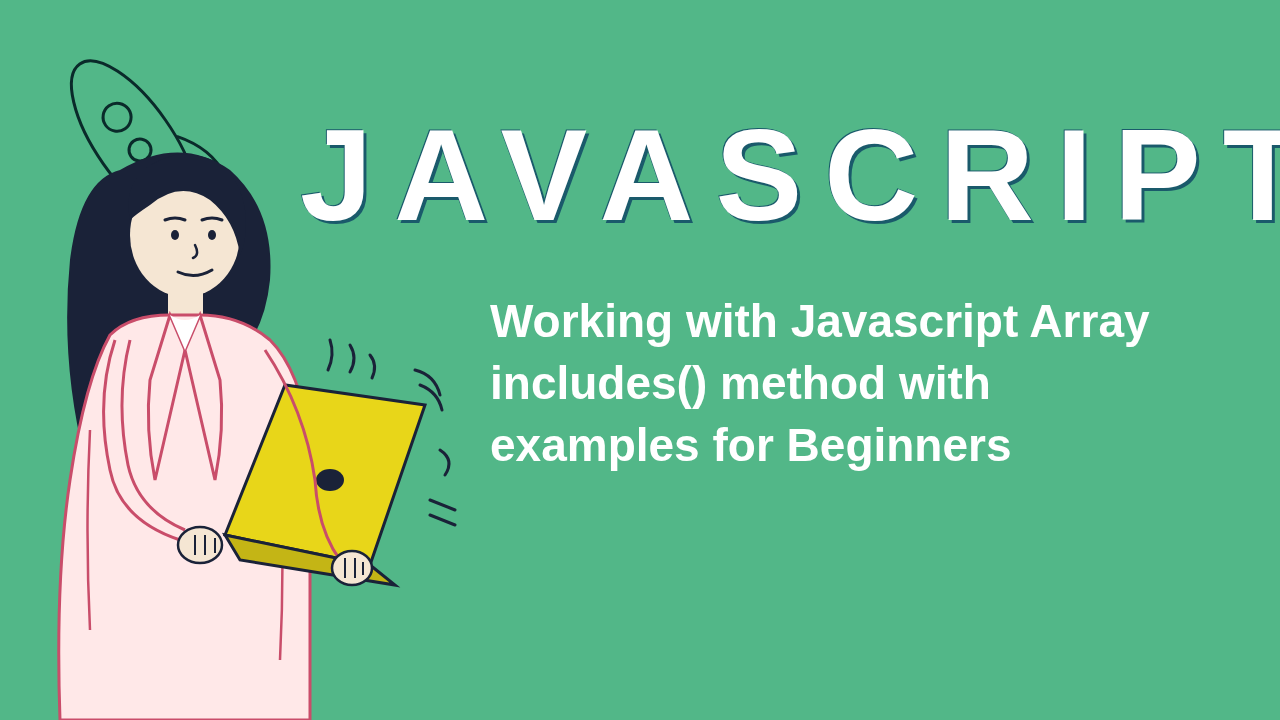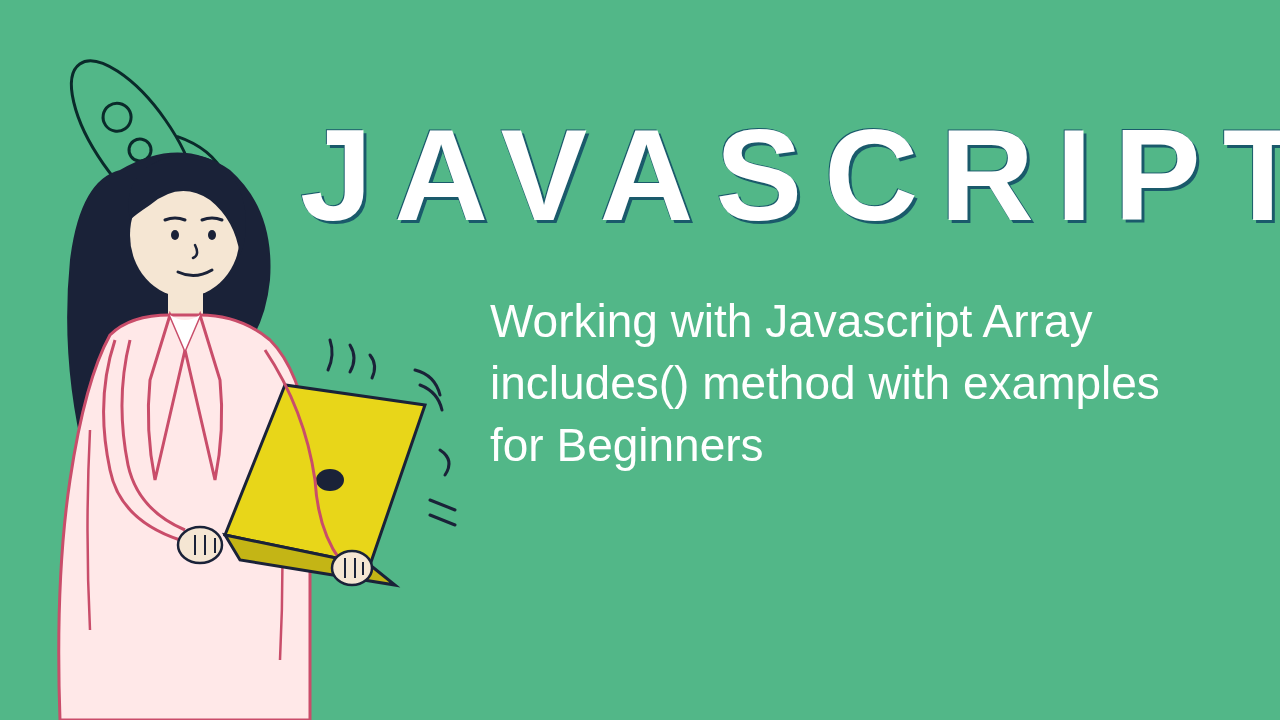--- a/index.html
+++ b/index.html
@@ -18,21 +18,21 @@
     color: #ffffff;
     letter-spacing: 22px;
     text-shadow: 3px 3px 0 #1a5a6b, -1px -1px 0 #1a5a6b;
     font-family: Arial Black, Arial, sans-serif;
   }
   .subtitle {
     position: absolute;
     top: 290px;
     left: 490px;
     font-size: 46px;
-    font-weight: 400;
+    font-weight: 700;
     color: #ffffff;
     line-height: 1.35;
     max-width: 720px;
   }
   .illustration {
     position: absolute;
     left: 0;
     bottom: 0;
     width: 470px;
     height: 640px;

